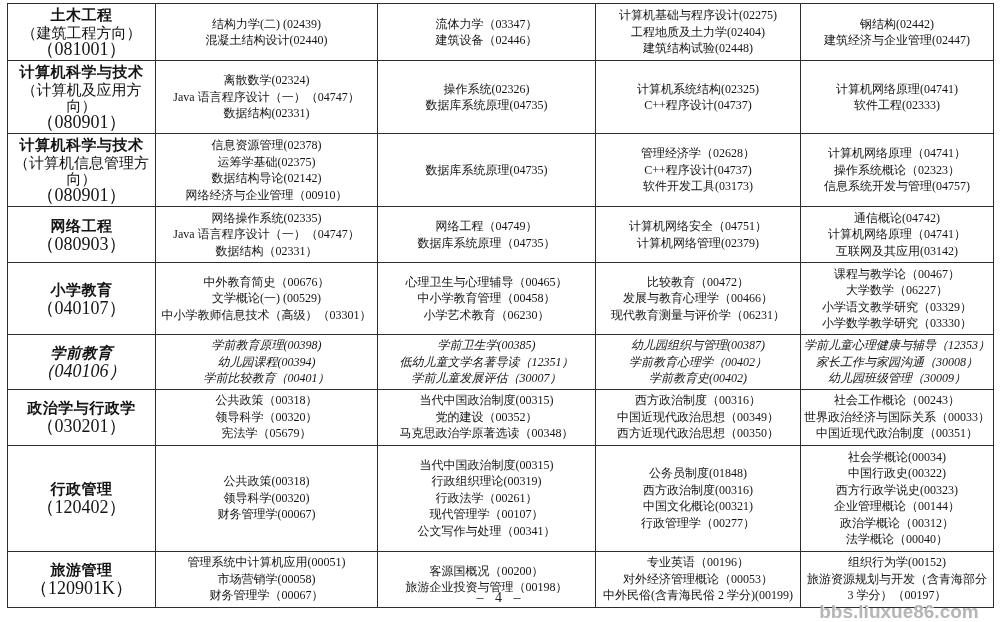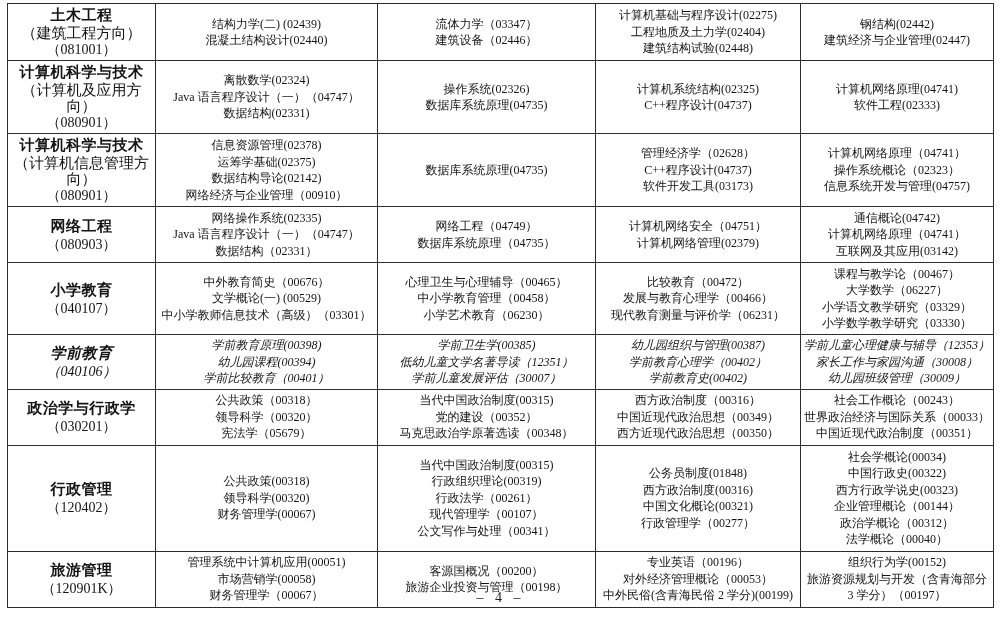--- a/index.html
+++ b/index.html
@@ -37,21 +37,21 @@
   tbody tr:nth-child(3){height:69px;}
   tbody tr:nth-child(4){height:56px;}
   tbody tr:nth-child(5){height:72px;}
   tbody tr:nth-child(6){height:48px;font-style:italic;}
   tbody tr:nth-child(7){height:56px;}
   tbody tr:nth-child(8){height:106px;}
   tbody tr:nth-child(9){height:56px;}
 
   .m-name{font-size:15px;font-weight:700;line-height:19px;letter-spacing:.5px;}
   .m-dir{font-size:15px;line-height:16px;}
-  .m-code{font-size:14px;line-height:17px;}
+  .m-code{font-size:18px;line-height:17px;}
 
   .course{font-size:12px;line-height:16.5px;}
 
   .page-footer{
     position:absolute;left:0;right:0;top:590px;
     text-align:center;
     font-size:14px;
     letter-spacing:4px;
     color:#222;
   }
@@ -332,15 +332,16 @@
             <div class="course">组织行为学(00152)</div>
             <div class="course">旅游资源规划与开发（含青海部分 3 学分）（00197）</div>
           </td>
   </tr>
       </tbody>
   </table>
 
   <div class="page-footer">–  4  –</div>
 
   <div class="watermark">
+    <div class="wm-url">bbs.liuxue86.com</div>
   </div>
 
 </div>
 
 </body></html>

